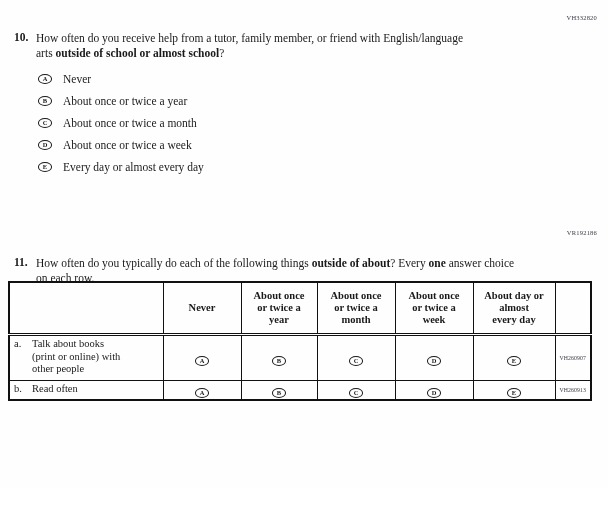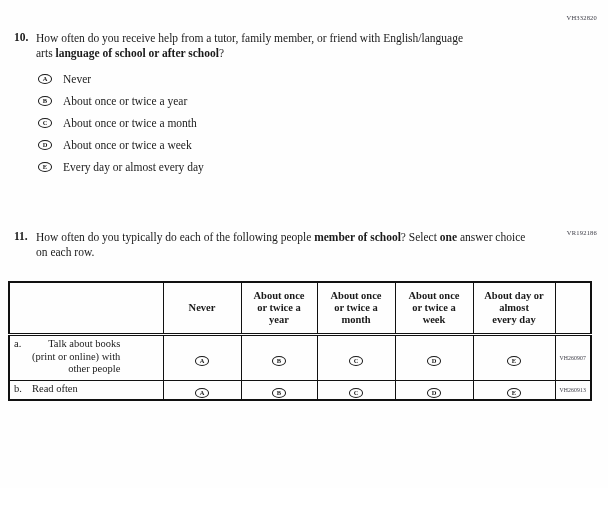--- a/index.html
+++ b/index.html
@@ -90,21 +90,21 @@
   td.row-label {
     vertical-align: top;
     font-size: 10.5px;
     line-height: 12.5px;
   }
   .row-label-inner {
     display: flex;
     padding: 2px 0 0 4px;
   }
   .row-prefix { flex: 0 0 18px; }
-  .row-text { white-space: pre-line; text-align: right; }
+  .row-text { white-space: pre-line; }
   td.bubble-cell {
     text-align: center;
     vertical-align: middle;
   }
   td.code-cell {
     text-align: center;
     vertical-align: middle;
     font-size: 5.8px;
     color: #3a3a44;
     letter-spacing: 0.1px;
@@ -112,21 +112,21 @@
 </style>
 </head>
 <body>
 
 <div id="page">
 
   <div class="item-code" style="top:14px;">VH332820</div>
 
   <div class="question" style="top:31px; width:470px;">
     <div class="q-number">10.</div>
-    <div class="q-text" style="width:432px;"><span>How often do you receive help from a tutor, family member, or friend with English/language arts </span><b>language of school or after school</b><span>?</span></div>
+    <div class="q-text" style="width:432px;"><span>How often do you receive help from a tutor, family member, or friend with English/language arts </span><b>outside of school or almost school</b><span>?</span></div>
   </div>
 
   <div class="options" style="top:68px;">
     <div class="option">
       <span class="bubble">A</span>
       <span class="opt-label">Never</span>
     </div>
     <div class="option">
       <span class="bubble">B</span>
       <span class="opt-label">About once or twice a year</span>
@@ -140,23 +140,23 @@
       <span class="opt-label">About once or twice a week</span>
     </div>
     <div class="option">
       <span class="bubble">E</span>
       <span class="opt-label">Every day or almost every day</span>
     </div>
   </div>
 
   <div class="item-code" style="top:229px;">VR192186</div>
 
-  <div class="question" style="top:230px; width:530px;">
+  <div class="question" style="top:256px; width:530px;">
     <div class="q-number">11.</div>
-    <div class="q-text" style="width:492px;"><span>How often do you typically do each of the following people </span><b>member of school</b><span>? Select </span><b>one</b><span> answer choice on each row.</span></div>
+    <div class="q-text" style="width:492px;"><span>How often do you typically do each of the following things </span><b>outside of about</b><span>? Every </span><b>one</b><span> answer choice on each row.</span></div>
   </div>
 
   <table class="freq-table">
     <colgroup>
       <col style="width:154px">
         <col style="width:78px">
         <col style="width:76px">
         <col style="width:78px">
         <col style="width:78px">
         <col style="width:82px">

